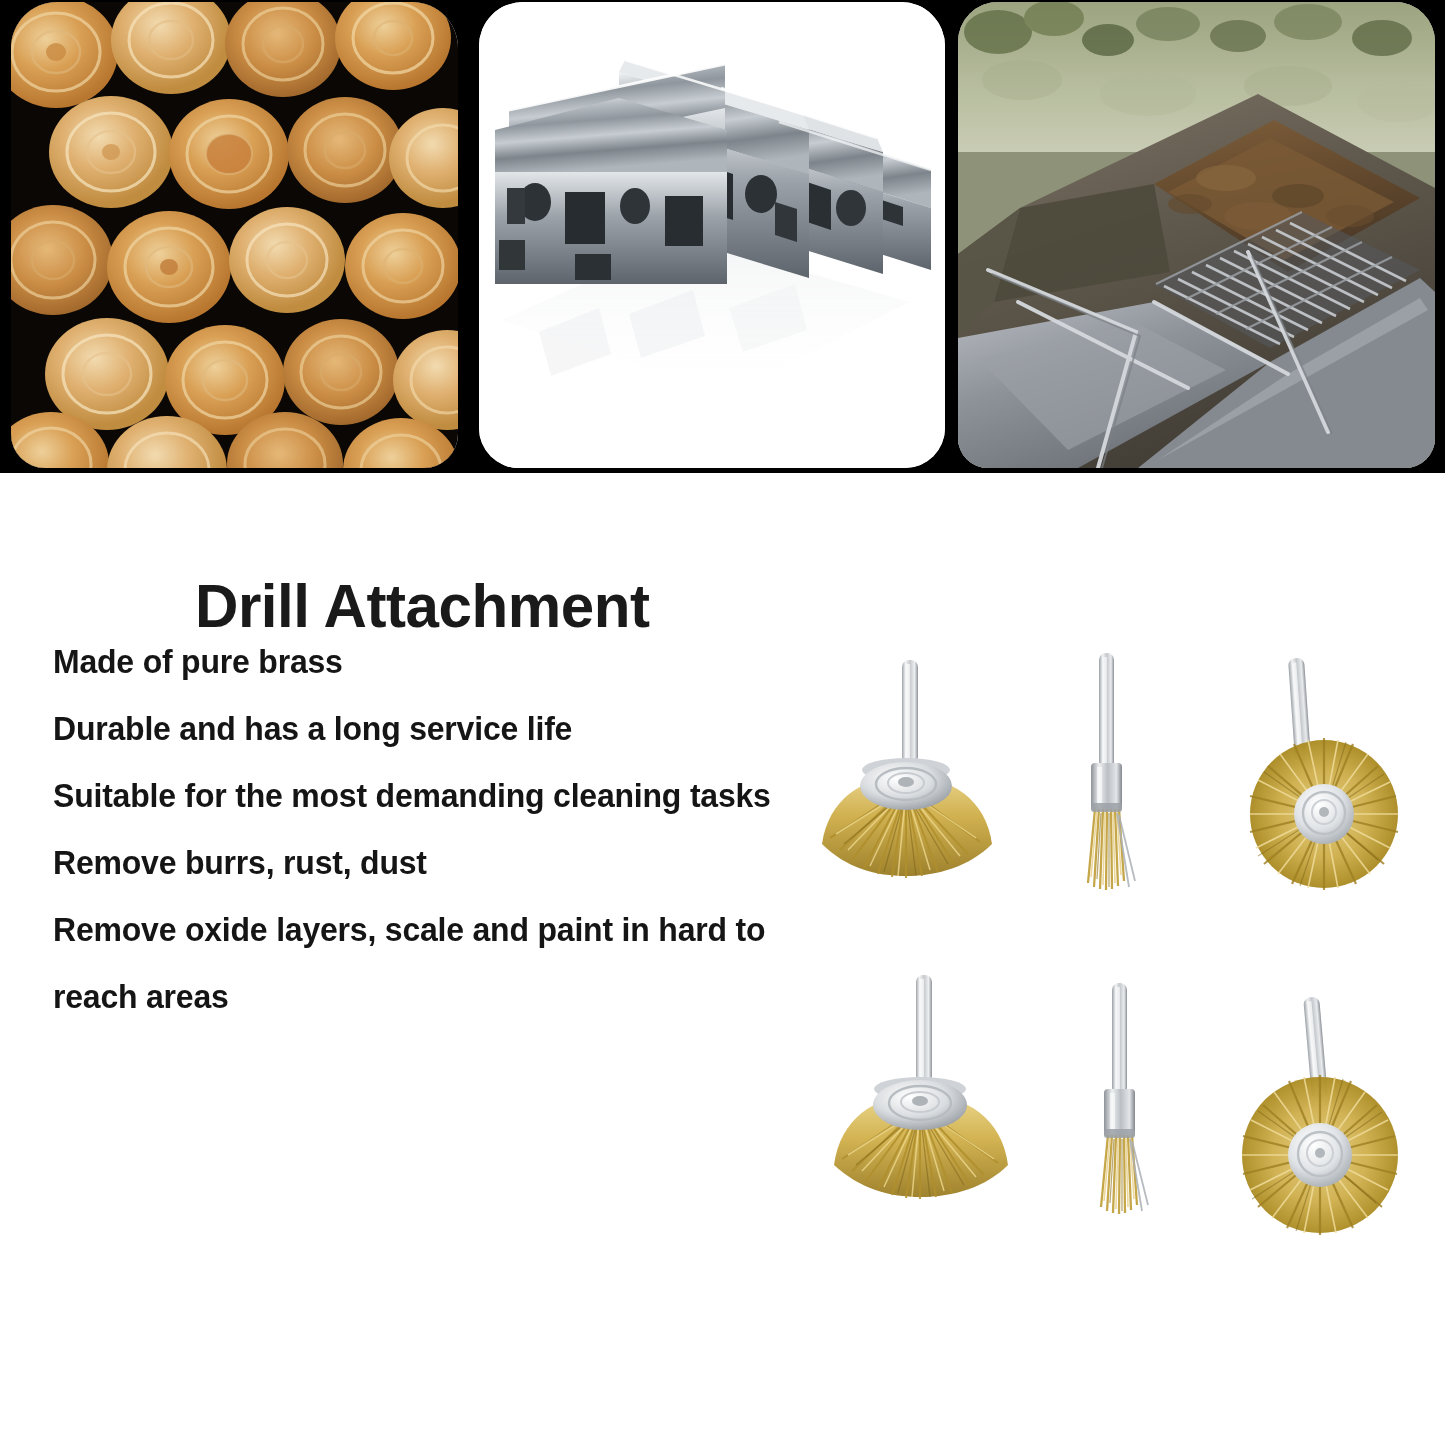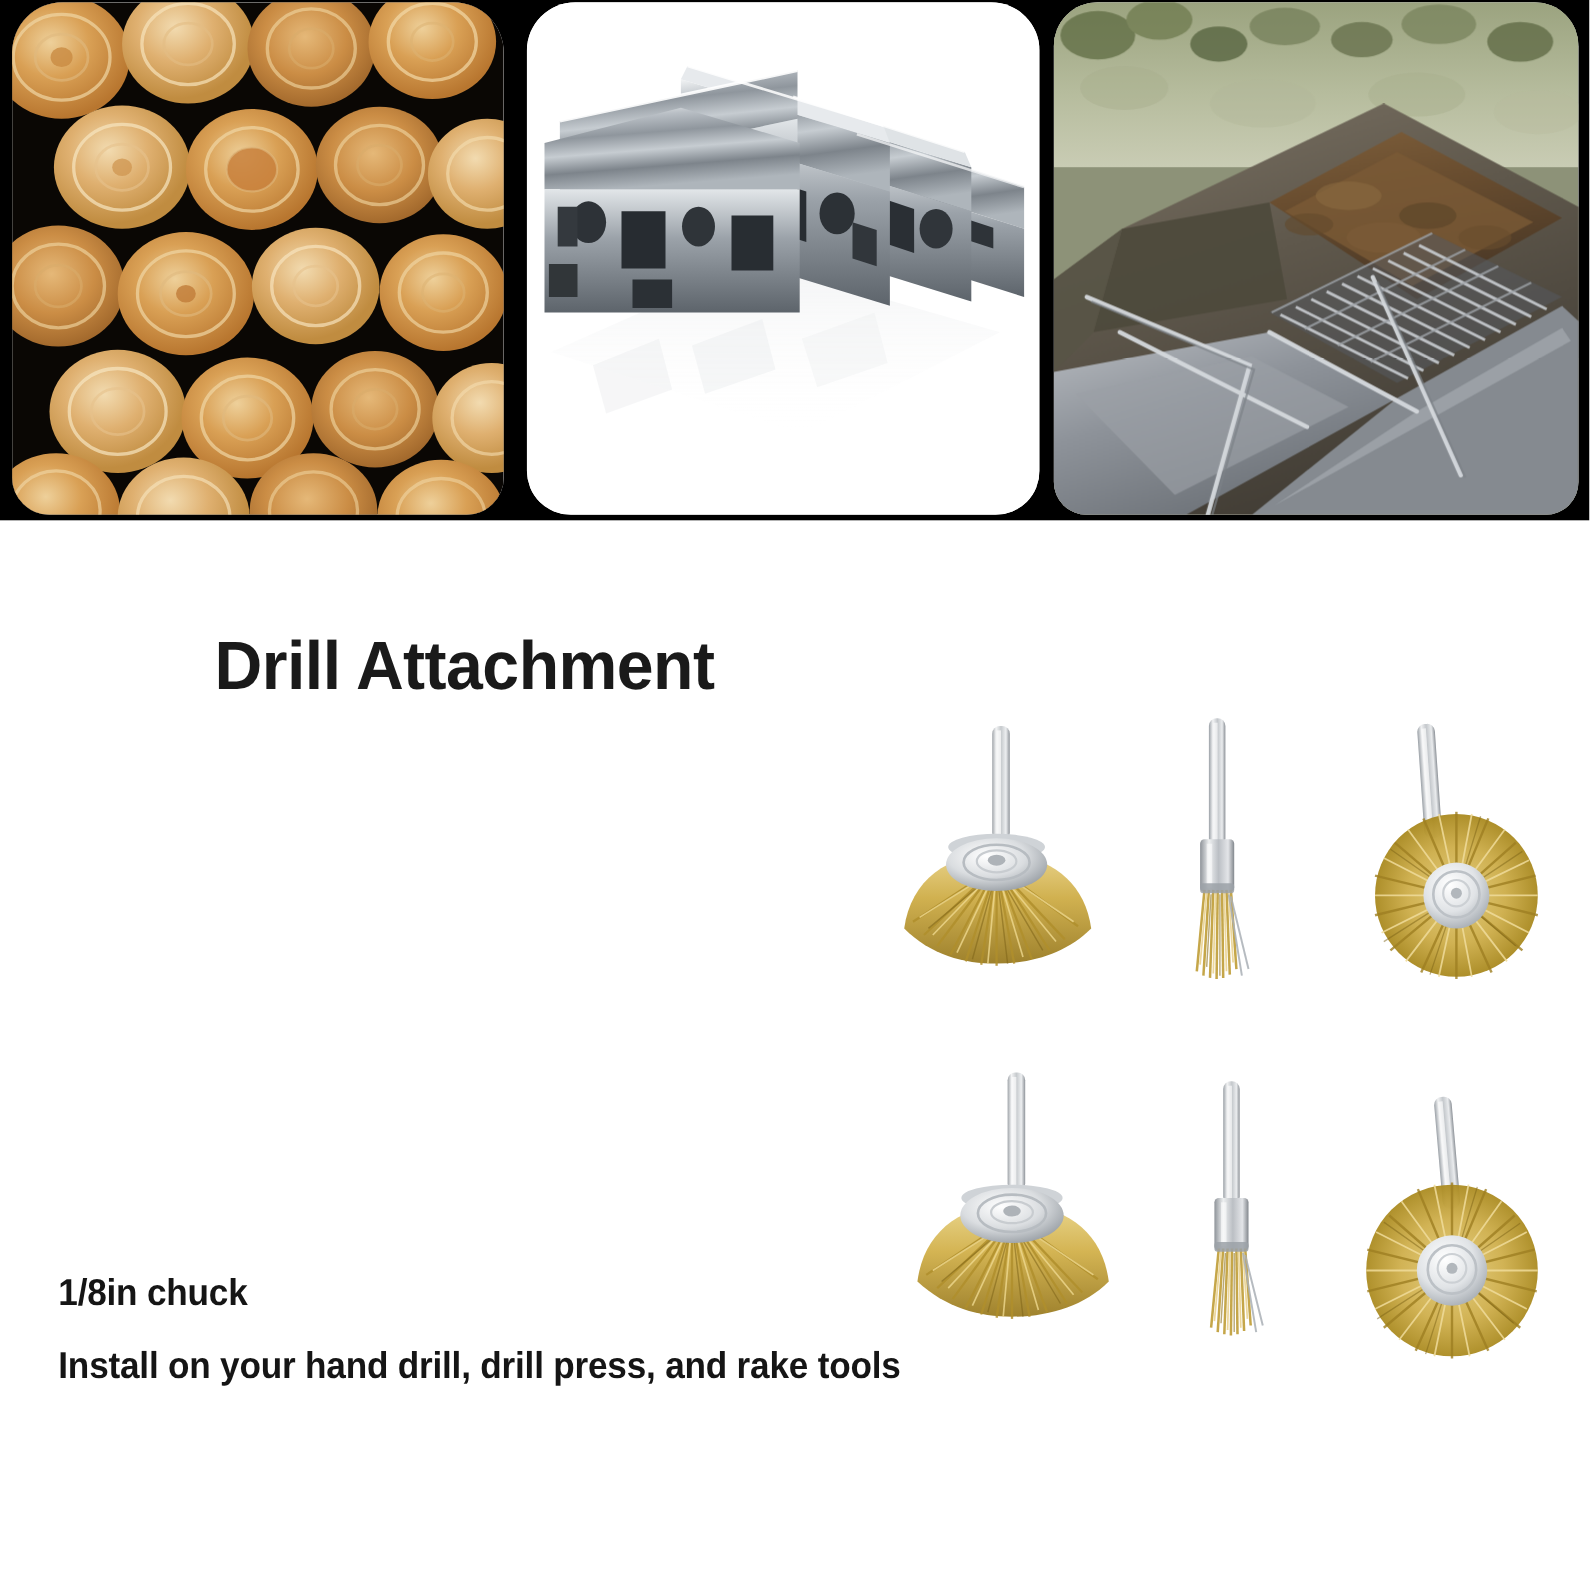--- a/index.html
+++ b/index.html
@@ -388,25 +388,28 @@
         <path d="M294 254 L374 432"></path>
       </g>
     </svg>
   </div>
 </div>
 
 <div id="content">
 
   <h1 id="page-title">Drill Attachment</h1>
 
-
-  <ul class="feature-list" id="features-secondary">
-    <li class="feature-item">1/8in chuck</li>
-    <li class="feature-item">Install on your hand drill, drill press, and rake tools</li>
+  <ul class="feature-list" id="features-primary">
+    <li class="feature-item">Made of pure brass</li>
+    <li class="feature-item">Durable and has a long service life</li>
+    <li class="feature-item">Suitable for the most demanding cleaning tasks</li>
+    <li class="feature-item">Remove burrs, rust, dust</li>
+    <li class="feature-item">Remove oxide layers, scale and paint in hard to reach areas</li>
   </ul>
+
 
   <div class="brush" style="left:806px; top:185px;">
     <svg width="210" height="230" viewBox="0 0 210 230">
       <defs>
         <linearGradient id="shankA" x1="0" y1="0" x2="1" y2="0">
           <stop offset="0%" stop-color="#9fa4a9"></stop>
           <stop offset="22%" stop-color="#f3f4f5"></stop>
           <stop offset="50%" stop-color="#c6cacd"></stop>
           <stop offset="78%" stop-color="#eceef0"></stop>
           <stop offset="100%" stop-color="#8f949a"></stop>

